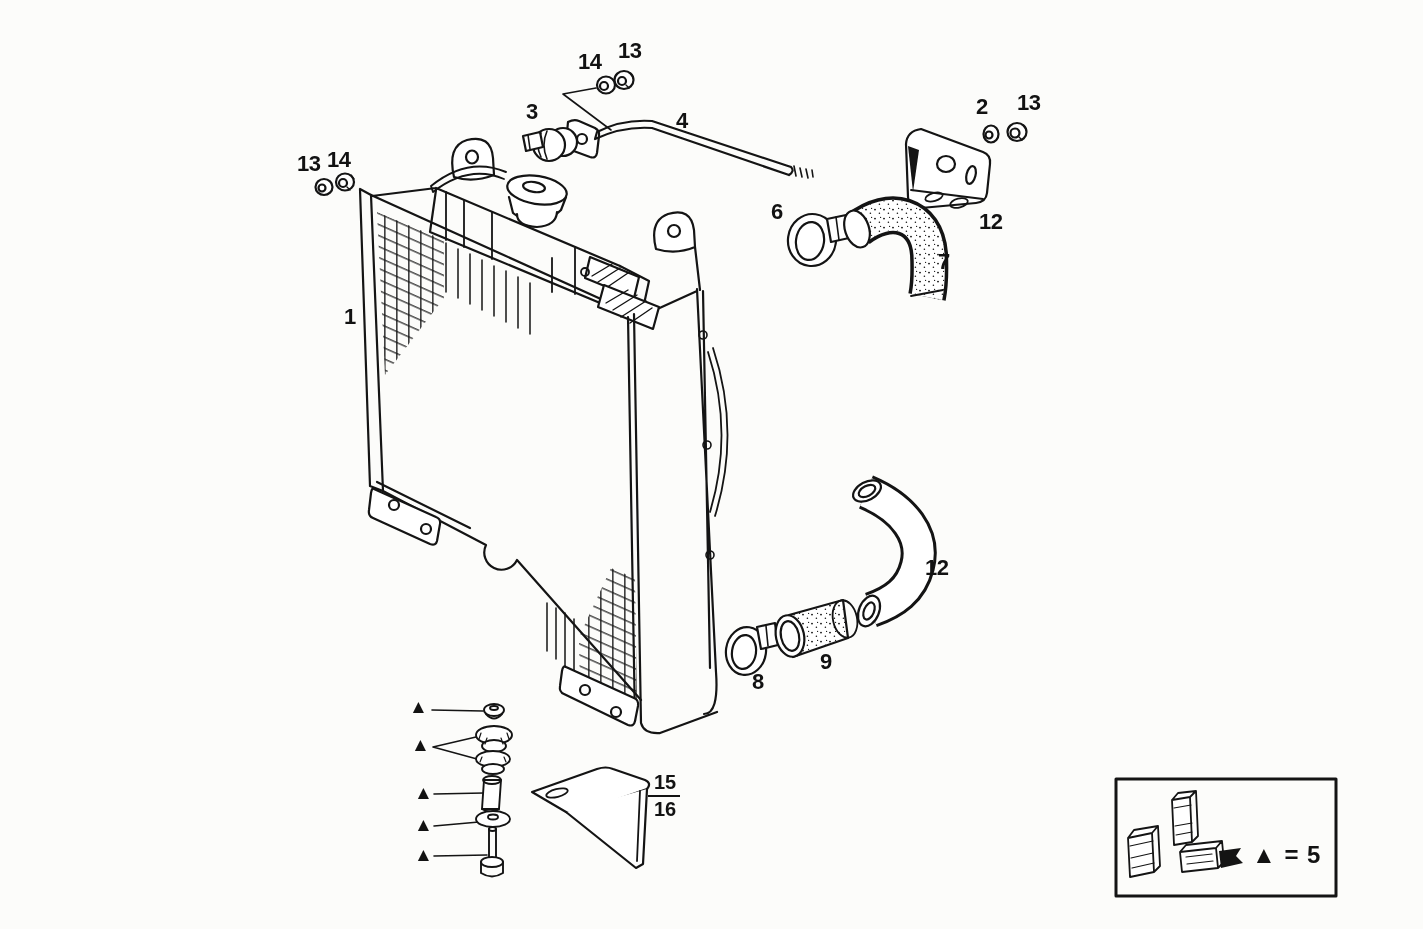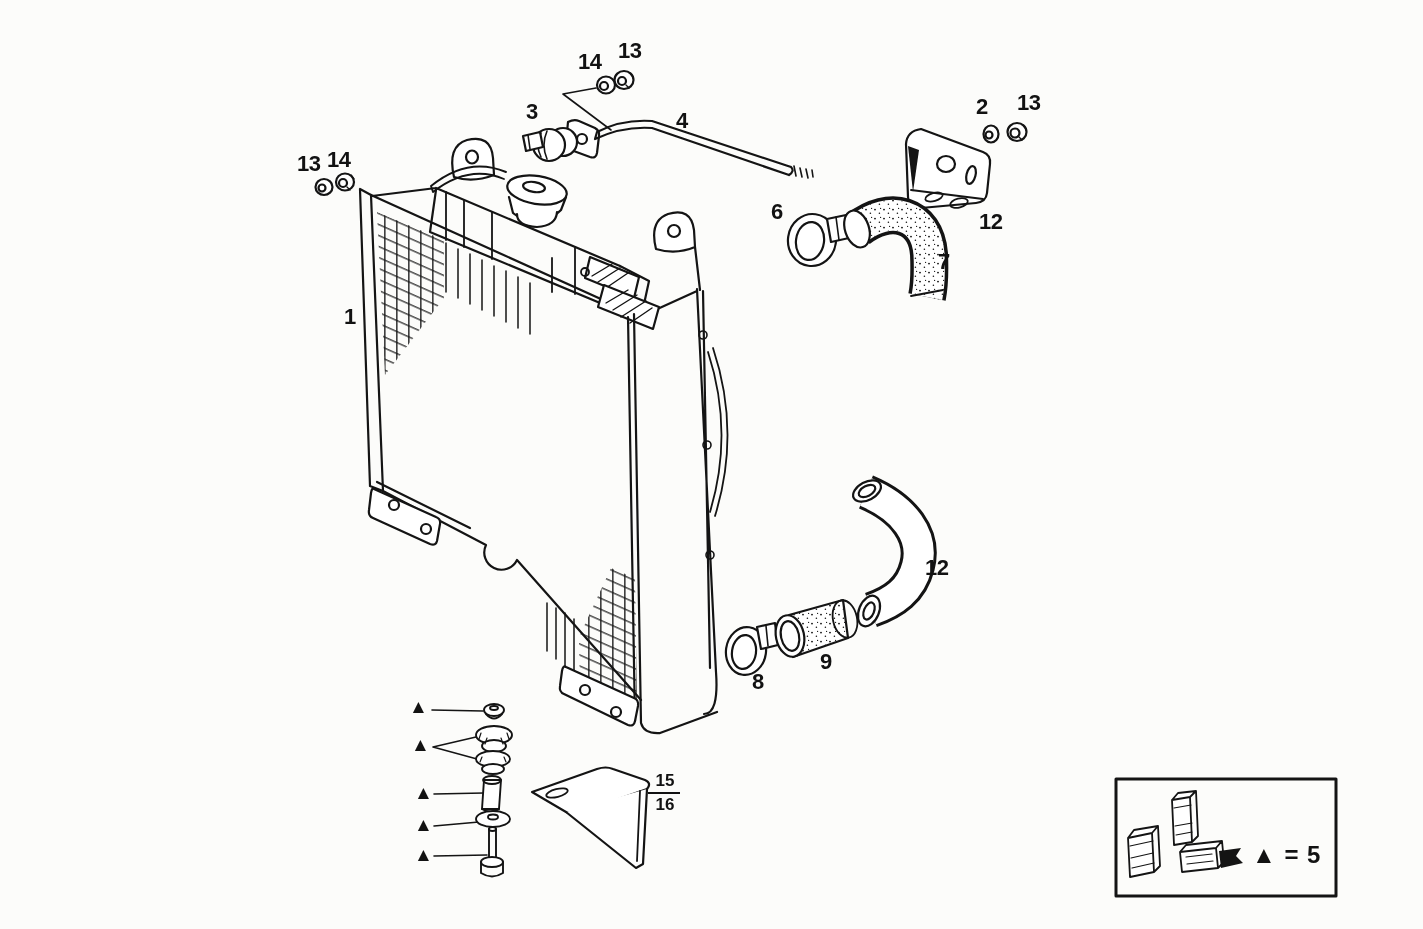--- a/index.html
+++ b/index.html
@@ -3,21 +3,21 @@
 <meta charset="utf-8">
 <style>
   html,body{margin:0;padding:0;background:#e8e8e8;}
   .stage{position:relative;width:1423px;height:929px;background:#fcfcfa;overflow:hidden;
          font-family:"Liberation Sans",sans-serif;}
   .stage svg{position:absolute;left:0;top:0;}
   .plabel{position:absolute;font-weight:700;font-size:22px;line-height:1;color:#121212;
           letter-spacing:-0.5px;white-space:nowrap;}
   .tri{position:absolute;font-size:19px;line-height:1;color:#121212;}
   .frac{position:absolute;left:648px;top:772px;width:34px;text-align:center;
-        font-weight:700;font-size:17px;line-height:1.05;color:#121212;}
+        font-weight:700;font-size:20px;line-height:1.05;color:#121212;}
   .frac .bar{height:0;border-top:2.5px solid #121212;margin:2px 0 2px 0;width:32px;}
   .legend-text{position:absolute;left:1252px;top:841px;font-weight:700;font-size:24px;
                color:#121212;letter-spacing:1px;}
 </style>
 </head>
 <body>
 
 <div class="stage">
 
 <svg width="1423" height="929" viewBox="0 0 1423 929">

